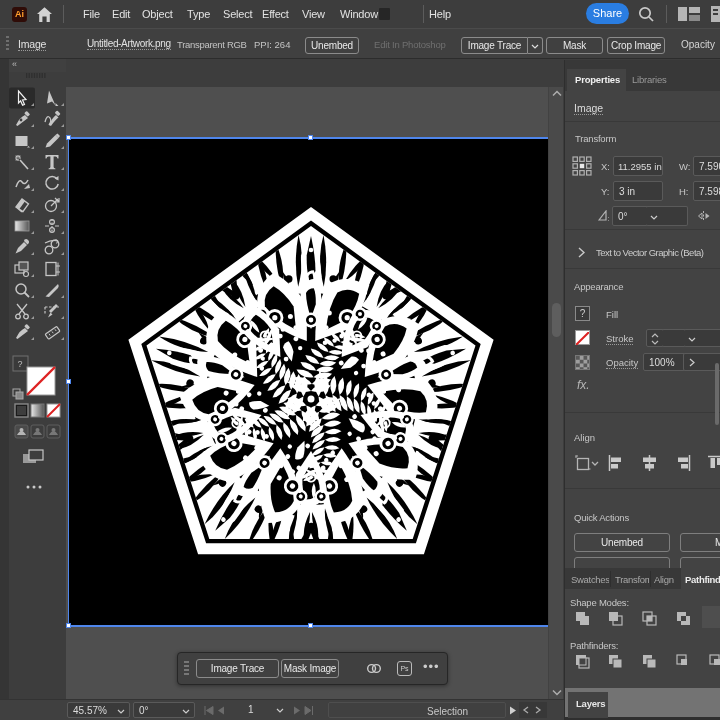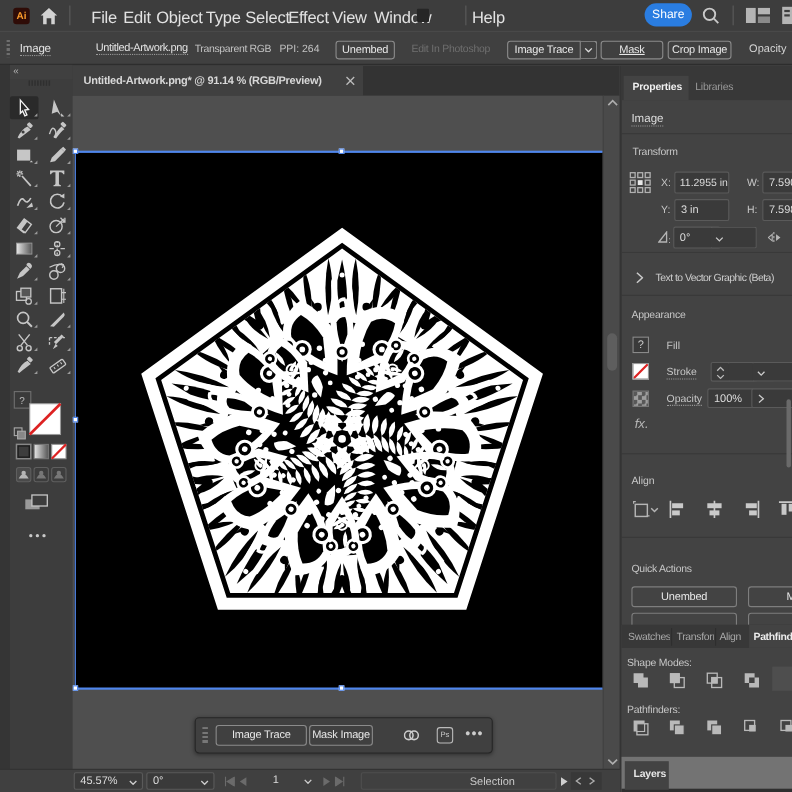--- a/index.html
+++ b/index.html
@@ -1,20 +1,20 @@
 <!DOCTYPE html>
 <html><head>
 <meta charset="utf-8">
 <style>
   * { margin:0; padding:0; box-sizing:border-box; }
   html,body { width:720px; height:720px; overflow:hidden; background:#3d3d3d;
     font-family:"Liberation Sans", sans-serif; }
   #app { position:relative; width:720px; height:720px; }
   .abs { position:absolute; }
-  .txt { color:#e2e2e2; font-size:15px; letter-spacing:-0.2px; white-space:nowrap; }
+  .txt { color:#e2e2e2; font-size:11px; letter-spacing:-0.2px; white-space:nowrap; }
   .btn { position:absolute; border:1px solid #8b8b8b; border-radius:3px;
          color:#e8e8e8; font-size:10px; letter-spacing:-0.2px; text-align:center; white-space:nowrap; overflow:hidden; }
   .dotted { border-bottom:1px dotted #9a9a9a; }
   .sep { position:absolute; width:1px; background:#5c5c5c; }
   .field { position:absolute; background:#3a3a3a; border:1px solid #5a5a5a;
            border-radius:2px; color:#dcdcdc; font-size:10px; white-space:nowrap; overflow:hidden;padding-left:41px; }
 </style>
 </head>
 <body>
 <div id="app">
@@ -65,33 +65,25 @@
     <div class="abs" style="left:177px;top:10px;color:#c3c3c3;font-size:9.5px;letter-spacing:-0.3px;white-space:nowrap;">Transparent RGB</div>
     <div class="abs" style="left:254px;top:10px;color:#c3c3c3;font-size:9.5px;white-space:nowrap;">PPI: 264</div>
     <div class="btn" style="left:305px;top:8px;width:54px;height:17px;line-height:15px;">Unembed</div>
     <div class="abs" style="left:374px;top:10px;color:#6f6f6f;font-size:9.5px;letter-spacing:-0.2px;white-space:nowrap;">Edit In Photoshop</div>
     <div class="btn" style="left:461px;top:8px;width:67px;height:17px;line-height:15px;border-radius:3px 0 0 3px;">Image Trace</div>
     <div class="btn" style="left:528px;top:8px;width:15px;height:17px;line-height:15px;border-left:none;border-radius:0 3px 3px 0;">
       <svg width="8" height="5" viewBox="0 0 8 5" style="margin-top:5px;">
           <path d="M1 1 L4 4 L7 1" fill="none" stroke="#ddd" stroke-width="1.2"></path>
         </svg>
     </div>
-    <div class="btn" style="left:546px;top:8px;width:57px;height:17px;line-height:15px;text-decoration:underline;">Mask</div>
+    <div class="btn" style="left:546px;top:8px;width:57px;height:17px;line-height:15px;">Mask</div>
     <div class="btn" style="left:607px;top:8px;width:58px;height:17px;line-height:15px;">Crop Image</div>
     <div class="abs" style="left:681px;top:10px;color:#d5d5d5;font-size:10px;white-space:nowrap;">Opacity</div>
   </div>
 
-  <div class="abs" style="left:0;top:60px;width:563px;height:27px;background:#333333;">
-    <div class="abs" style="left:63px;top:0;width:267px;height:27px;background:#404040;">
-      <span class="abs" style="left:13px;top:8px;color:#d8d8d8;font-size:10px;font-weight:bold;letter-spacing:-0.25px;white-space:nowrap;">Untitled-Artwork.png* @ 91.14 % (RGB/Preview)</span>
-      <svg class="abs" style="left:251px;top:9px;" width="9" height="9" viewBox="0 0 9 9">
-        <path d="M1 1 L8 8 M8 1 L1 8" stroke="#bbb" stroke-width="1.2"></path>
-        </svg>
-    </div>
-  </div>
 
   <div class="abs" style="left:0;top:59px;width:66px;height:641px;background:#3d3d3d;">
     <div class="abs" style="left:0;top:0;width:9px;height:641px;background:#353535;"></div>
     <div class="abs" style="left:9px;top:0;width:57px;height:13px;background:#404040;color:#b9b9b9;
          font-size:9px;padding-left:3px;">«</div>
     <svg class="abs" style="left:0;top:0;" width="66" height="641" viewBox="0 0 66 641">
 <defs>
           <linearGradient id="gr1" x1="0" y1="0" x2="1" y2="0">
             <stop offset="0" stop-color="#e8e8e8"></stop>
             <stop offset="1" stop-color="#555"></stop>

